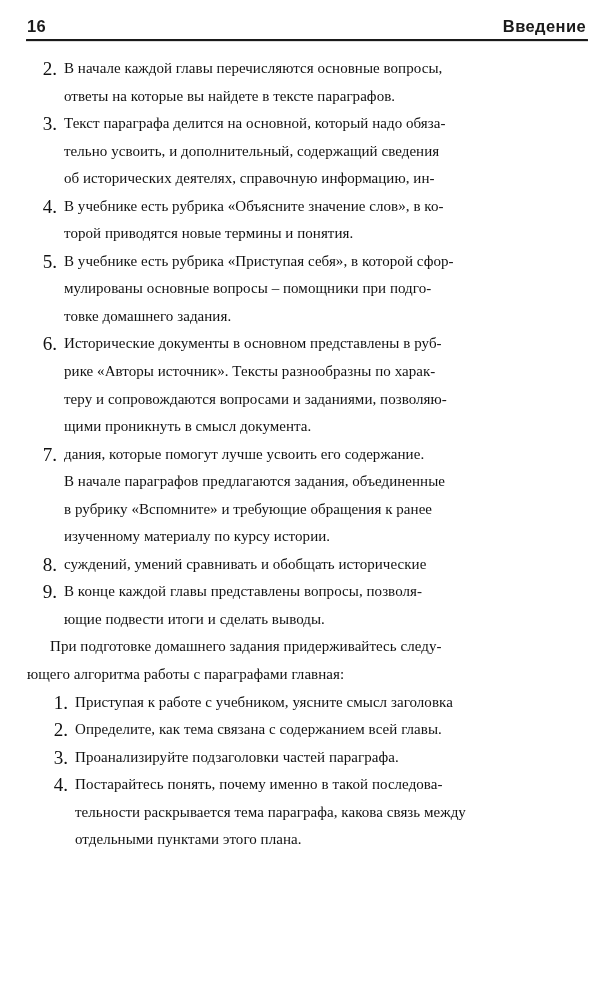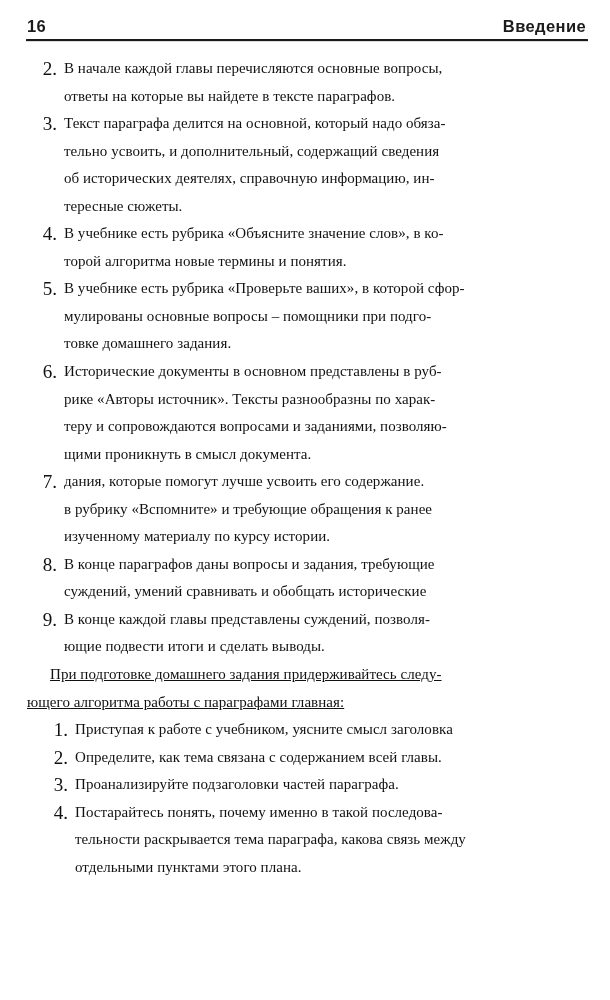--- a/index.html
+++ b/index.html
@@ -75,21 +75,21 @@
 
   
   .list-primary .item-marker { width: 30px; padding-right: 7px; }
   .list-primary { margin-left: 0; }
 
   
   .list-secondary { margin-left: 13px; }
   .list-secondary .item-marker { width: 28px; padding-right: 7px; }
 
   
-  .para { margin: 0; text-decoration: underline; }
+  .para { margin: 0; }
   .para .indent-first { padding-left: 23px; }
 </style>
 </head>
 <body>
 
 <div class="page-header">
   <div class="head-row">
     <span class="head-folio">16</span>
     <span class="head-title">Введение</span>
   </div>
@@ -105,66 +105,65 @@
           <div class="text-line">В начале каждой главы перечисляются основные вопросы,</div>
           <div class="text-line">ответы на которые вы найдете в тексте параграфов.</div>
         </div>
       </div>
       <div class="list-item">
         <div class="item-marker">3.</div>
         <div class="item-lines">
           <div class="text-line">Текст параграфа делится на основной, который надо обяза-</div>
           <div class="text-line">тельно усвоить, и дополнительный, содержащий сведения</div>
           <div class="text-line">об исторических деятелях, справочную информацию, ин-</div>
-          <div class="text-line">тересные сюжеты.</div>
         </div>
       </div>
       <div class="list-item">
         <div class="item-marker">4.</div>
         <div class="item-lines">
           <div class="text-line">В учебнике есть рубрика «Объясните значение слов», в ко-</div>
-          <div class="text-line">торой алгоритма новые термины и понятия.</div>
+          <div class="text-line">торой приводятся новые термины и понятия.</div>
         </div>
       </div>
       <div class="list-item">
         <div class="item-marker">5.</div>
         <div class="item-lines">
-          <div class="text-line">В учебнике есть рубрика «Проверьте ваших», в которой сфор-</div>
+          <div class="text-line">В учебнике есть рубрика «Приступая себя», в которой сфор-</div>
           <div class="text-line">мулированы основные вопросы – помощники при подго-</div>
           <div class="text-line">товке домашнего задания.</div>
         </div>
       </div>
       <div class="list-item">
         <div class="item-marker">6.</div>
         <div class="item-lines">
           <div class="text-line">Исторические документы в основном представлены в руб-</div>
           <div class="text-line">рике «Авторы источник». Тексты разнообразны по харак-</div>
           <div class="text-line">теру и сопровождаются вопросами и заданиями, позволяю-</div>
           <div class="text-line">щими проникнуть в смысл документа.</div>
         </div>
       </div>
       <div class="list-item">
         <div class="item-marker">7.</div>
         <div class="item-lines">
           <div class="text-line">дания, которые помогут лучше усвоить его содержание.</div>
+          <div class="text-line">В начале параграфов предлагаются задания, объединенные</div>
           <div class="text-line">в рубрику «Вспомните» и требующие обращения к ранее</div>
           <div class="text-line">изученному материалу по курсу истории.</div>
         </div>
       </div>
       <div class="list-item">
         <div class="item-marker">8.</div>
         <div class="item-lines">
-          <div class="text-line">В конце параграфов даны вопросы и задания, требующие</div>
           <div class="text-line">суждений, умений сравнивать и обобщать исторические</div>
         </div>
       </div>
       <div class="list-item">
         <div class="item-marker">9.</div>
         <div class="item-lines">
-          <div class="text-line">В конце каждой главы представлены суждений, позволя-</div>
+          <div class="text-line">В конце каждой главы представлены вопросы, позволя-</div>
           <div class="text-line">ющие подвести итоги и сделать выводы.</div>
         </div>
       </div>
     </div>
 
   <div class="para" id="intro-paragraph">
       <div class="text-line indent-first">При подготовке домашнего задания придерживайтесь следу-</div>
       <div class="text-line">ющего алгоритма работы с параграфами главная:</div>
     </div>
 

